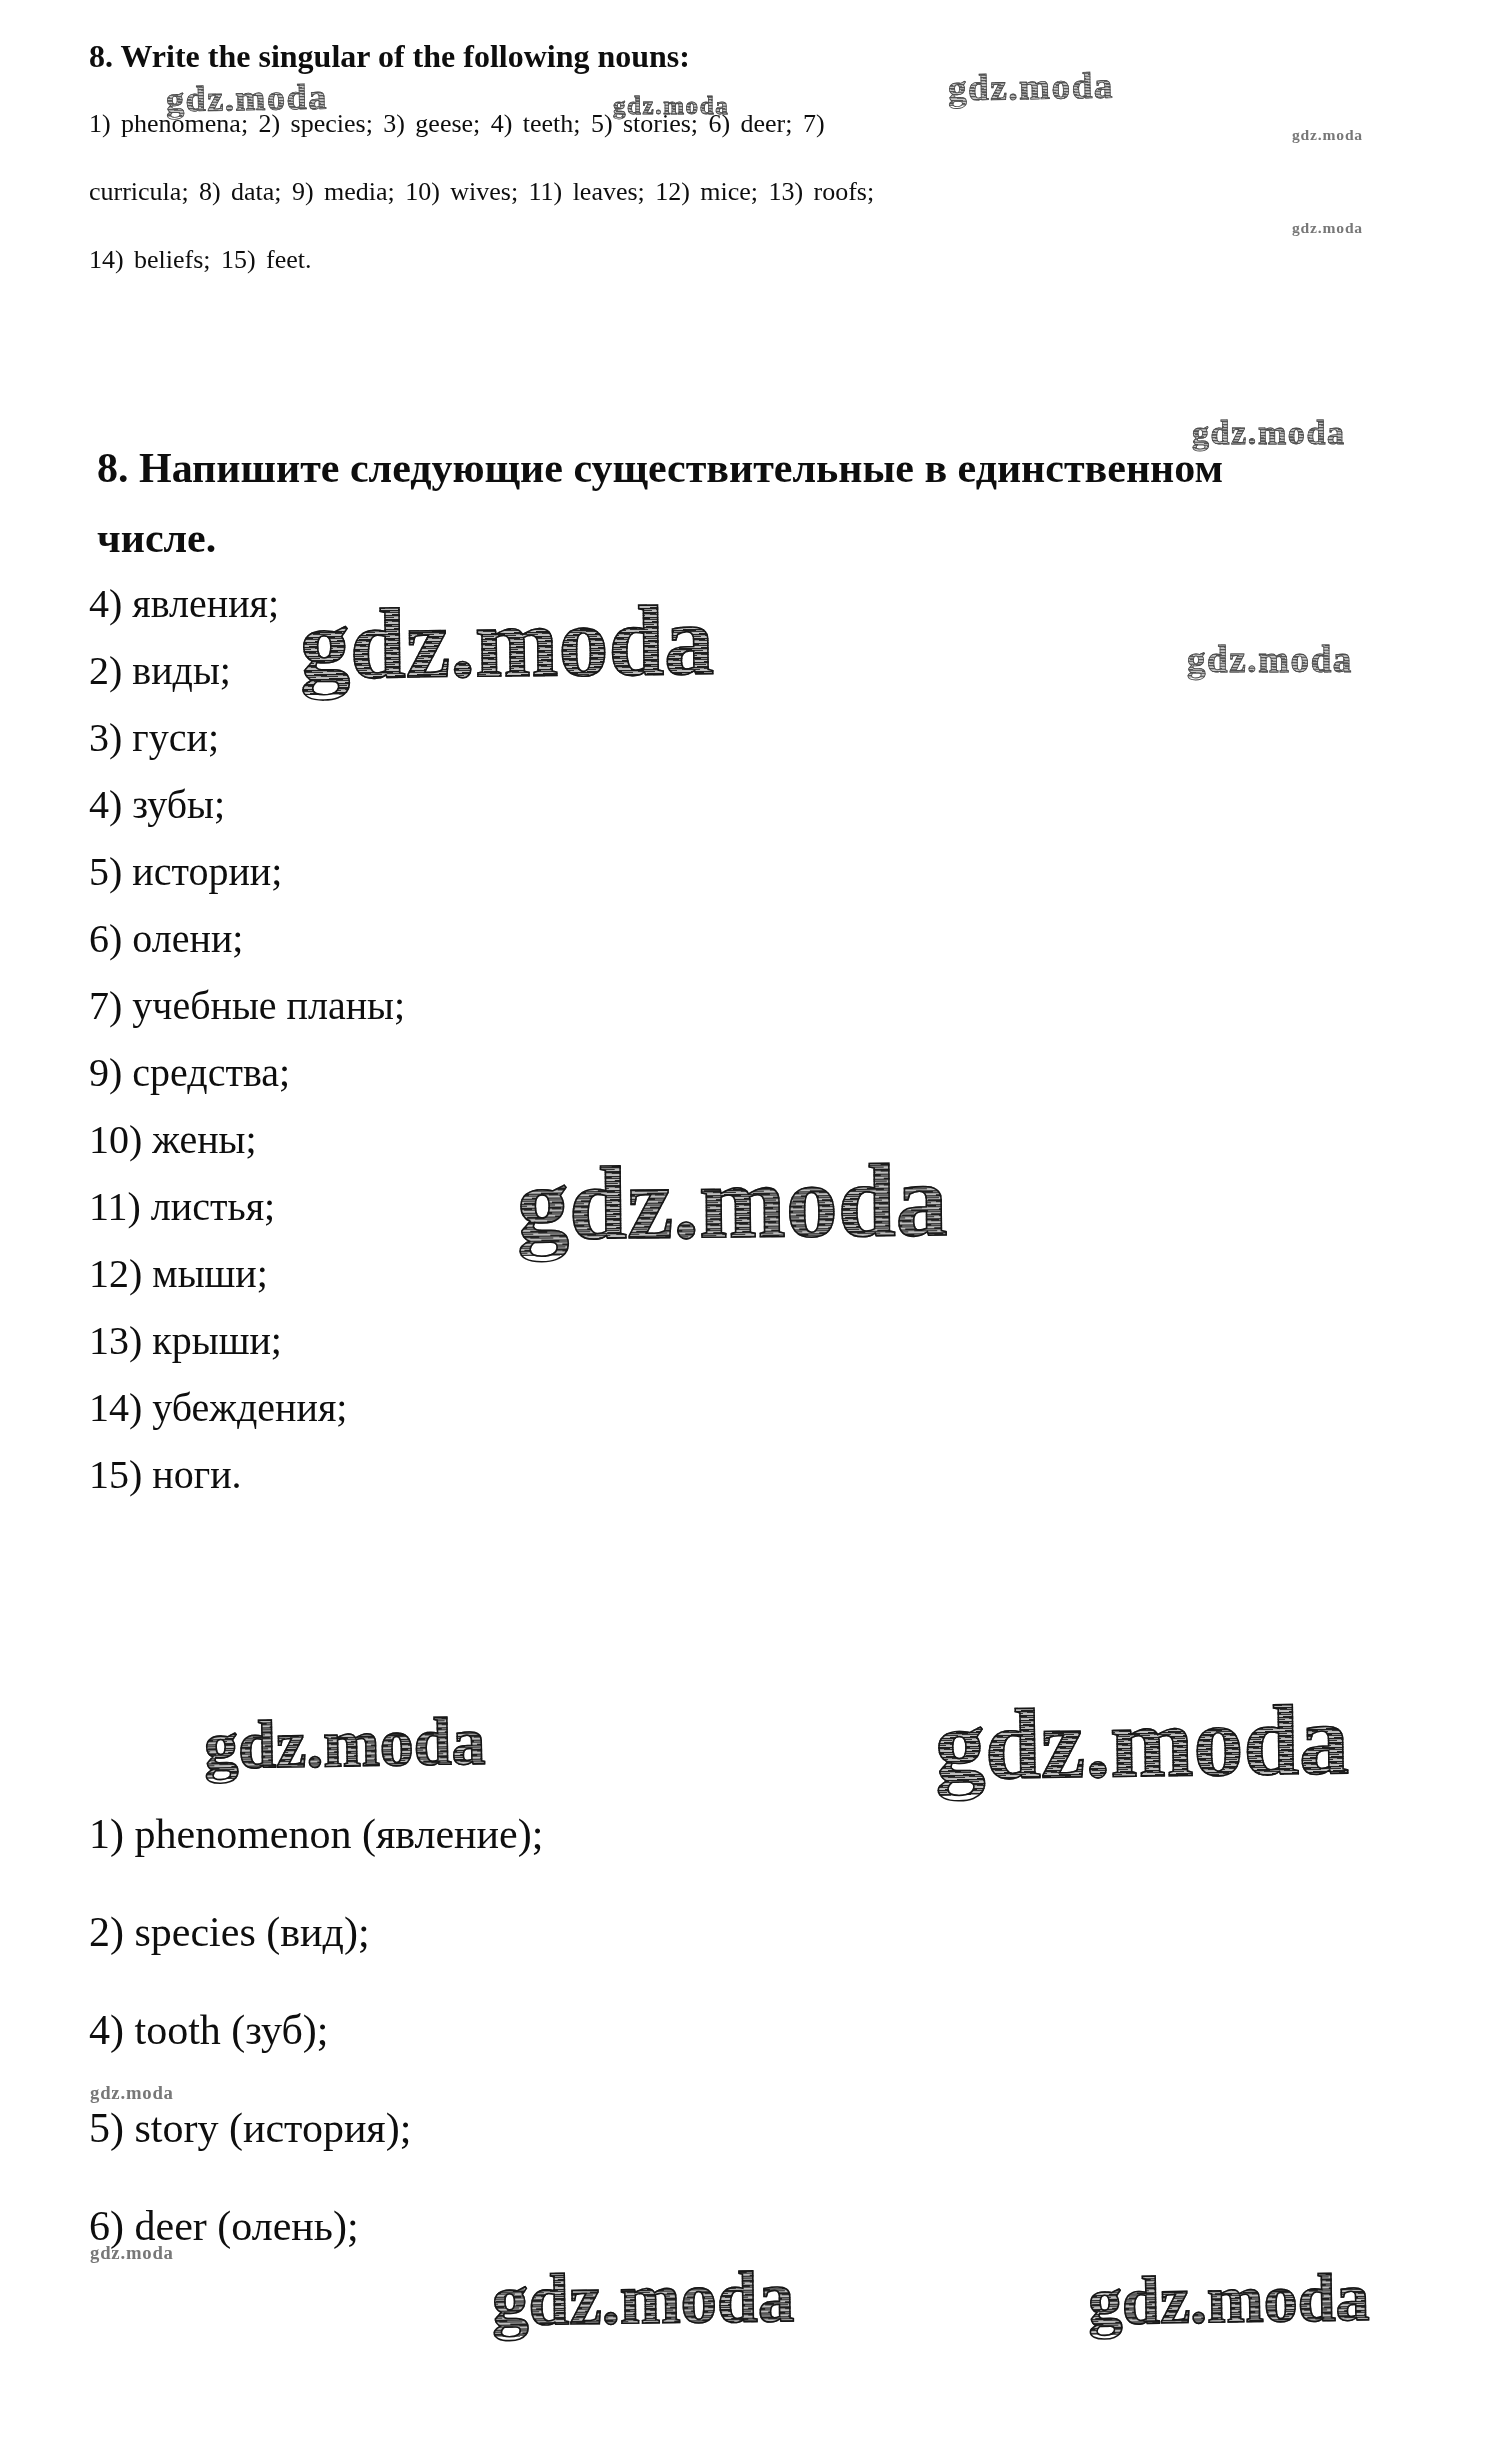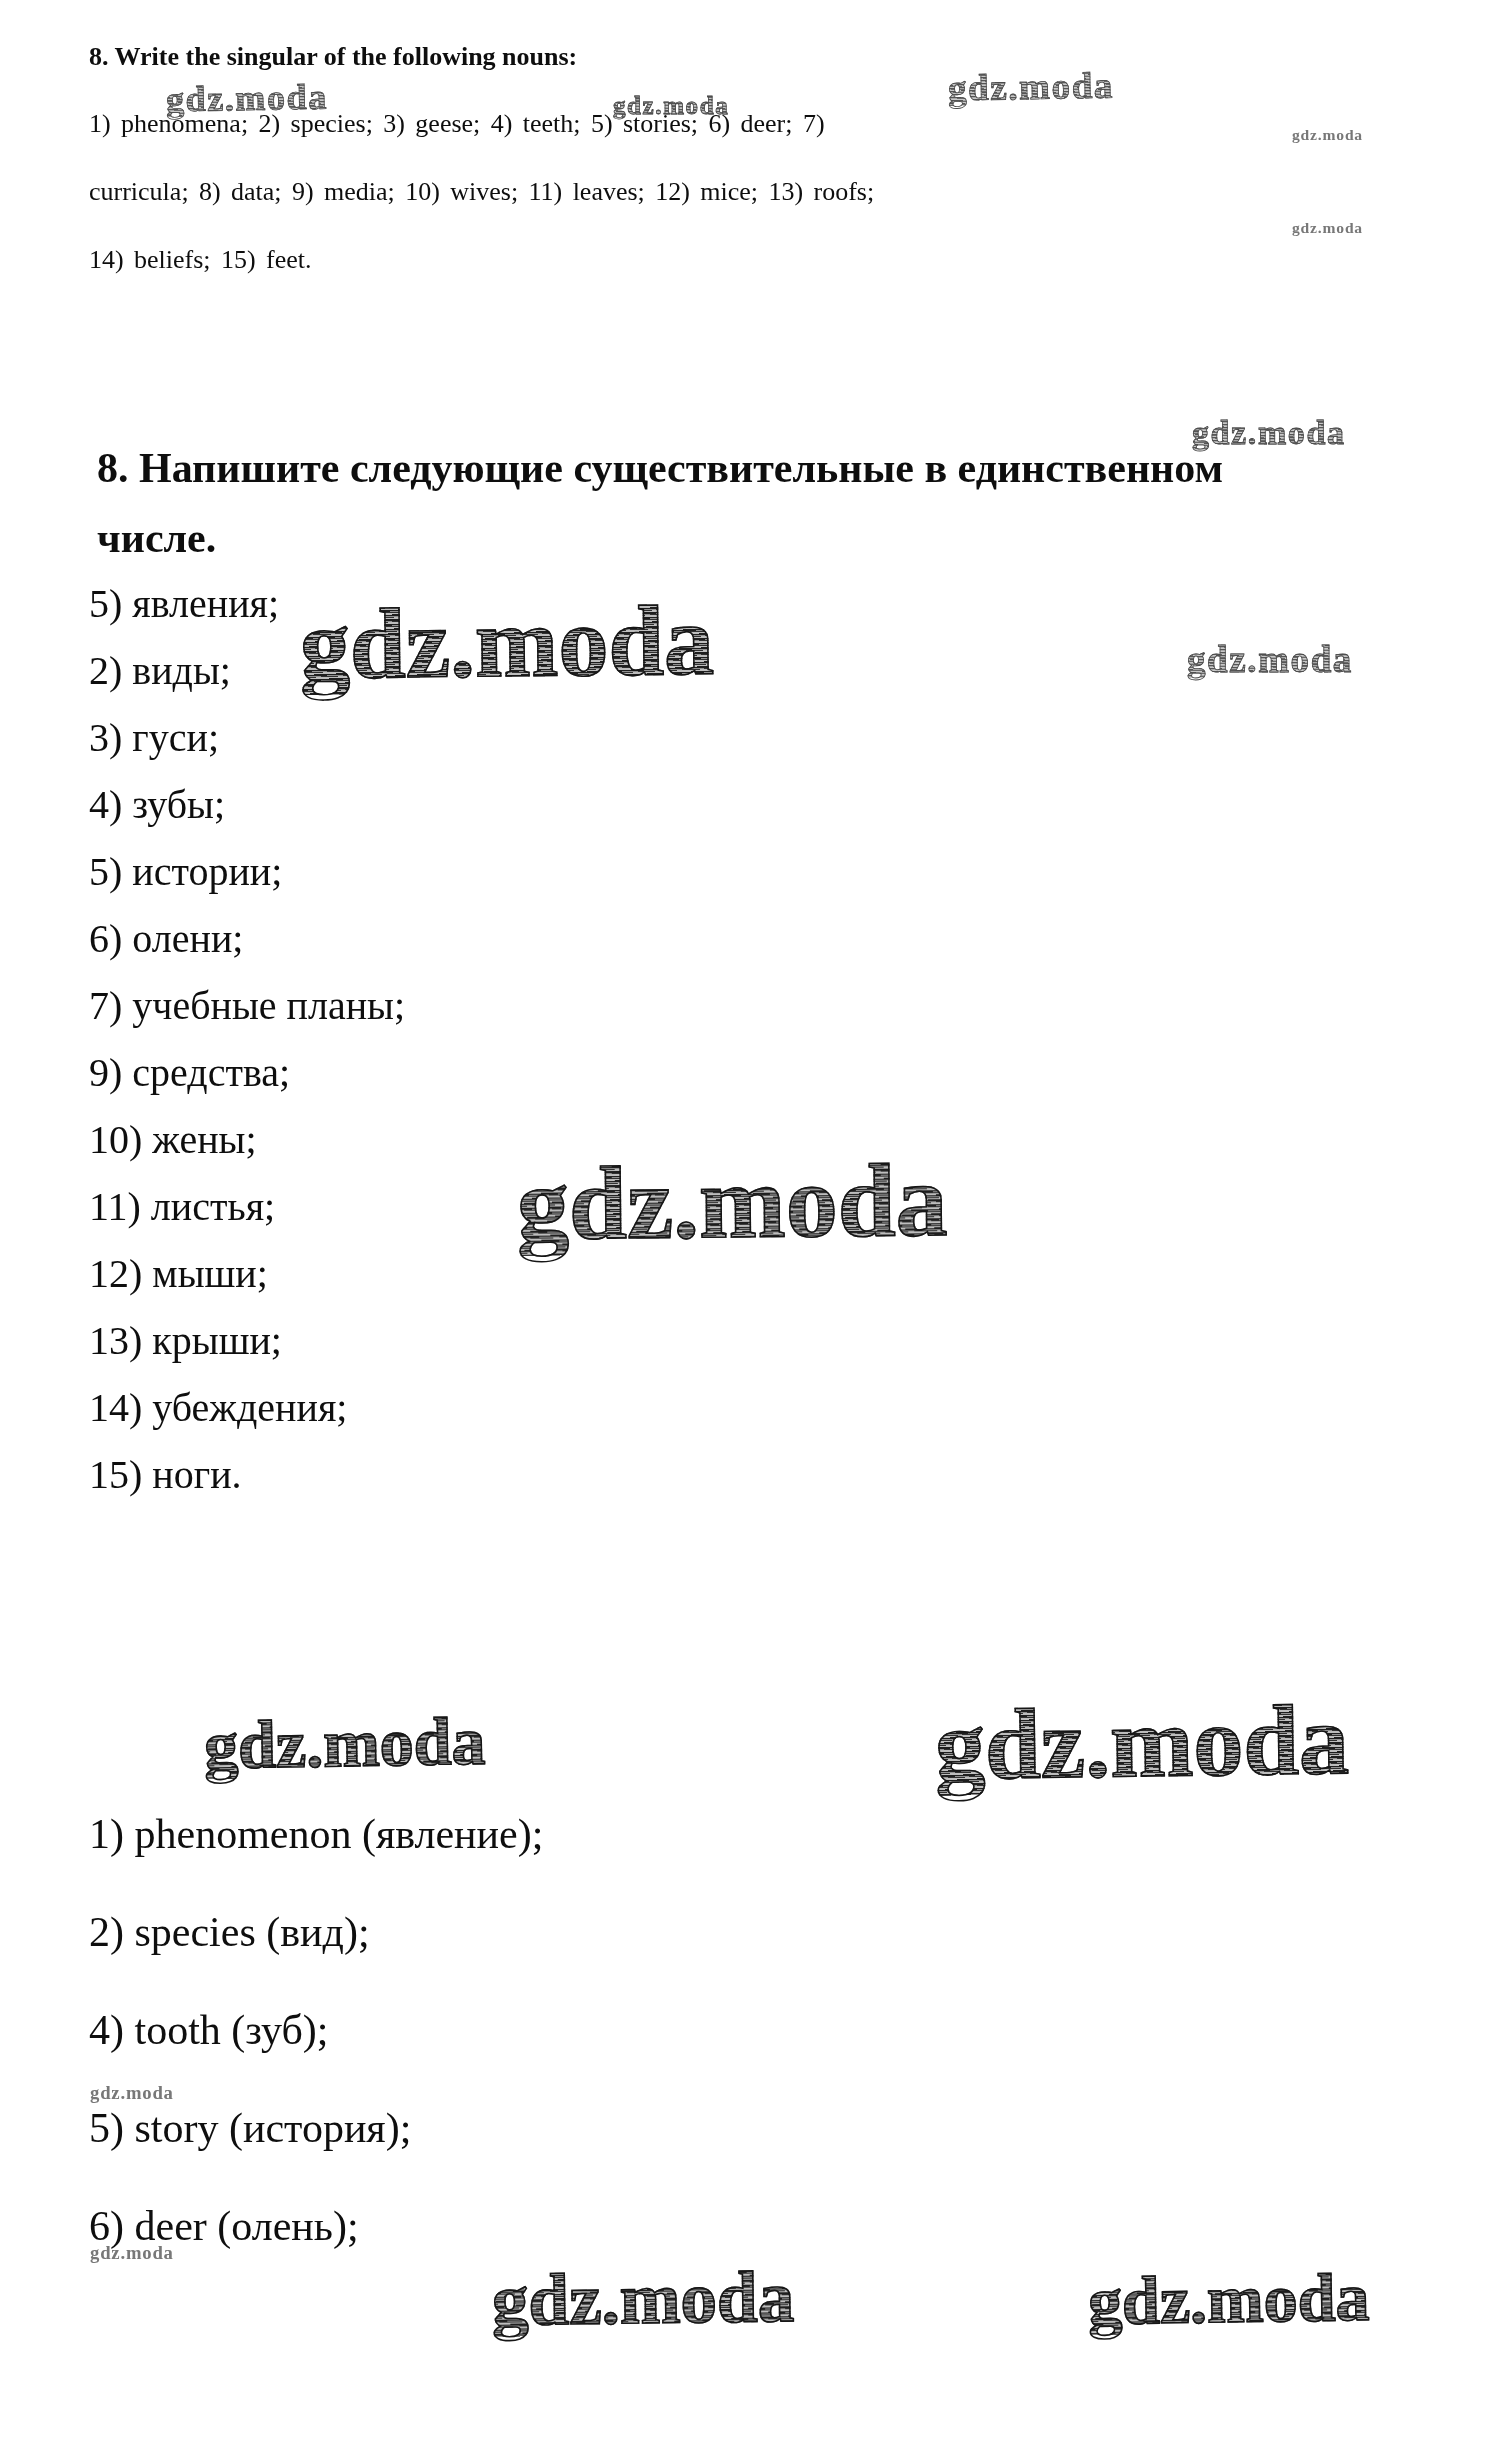--- a/index.html
+++ b/index.html
@@ -5,21 +5,21 @@
   html, body { margin: 0; padding: 0; }
   body {
     width: 1497px; height: 2462px;
     position: relative; overflow: hidden;
     background: #ffffff;
     color: #0e0e0e;
     font-family: "Liberation Serif", "DejaVu Serif", serif;
   }
   .abs { position: absolute; left: 89px; white-space: nowrap; }
 
-  .h-en   { top: 31px;   font-size: 26px; font-weight: bold; line-height: 51px; }
+  .h-en   { top: 31px;   font-size: 32px; font-weight: bold; line-height: 51px; }
   .intro  { top: 90px;  font-size: 26px; line-height: 68px; word-spacing: 3.9px; }
   .h-ru   { top: 433px;  font-size: 42px; font-weight: bold; line-height: 70px; margin-left: 8px; }
   .ru-list{ top: 570px;  font-size: 40px; line-height: 67px; }
   .ans-list{ top: 1785px; font-size: 42px; line-height: 98px; }
 
   .wm {
     position: absolute; white-space: nowrap;
     font-family: "Liberation Serif", "DejaVu Serif", serif;
     font-weight: bold; line-height: 1;
   }
@@ -61,21 +61,21 @@
     <div>curricula; 8) data; 9) media; 10) wives; 11) leaves; 12) mice; 13) roofs;</div>
     <div>14) beliefs; 15) feet.</div>
   </div>
 
   <div class="abs h-ru">
     <div>8. Напишите следующие существительные в единственном</div>
     <div>числе.</div>
   </div>
 
   <div class="abs ru-list">
-    <div>5) явления;</div>
+    <div>4) явления;</div>
     <div>2) виды;</div>
     <div>3) гуси;</div>
     <div>4) зубы;</div>
     <div>5) истории;</div>
     <div>6) олени;</div>
     <div>7) учебные планы;</div>
     <div>9) средства;</div>
     <div>10) жены;</div>
     <div>11) листья;</div>
     <div>12) мыши;</div>

